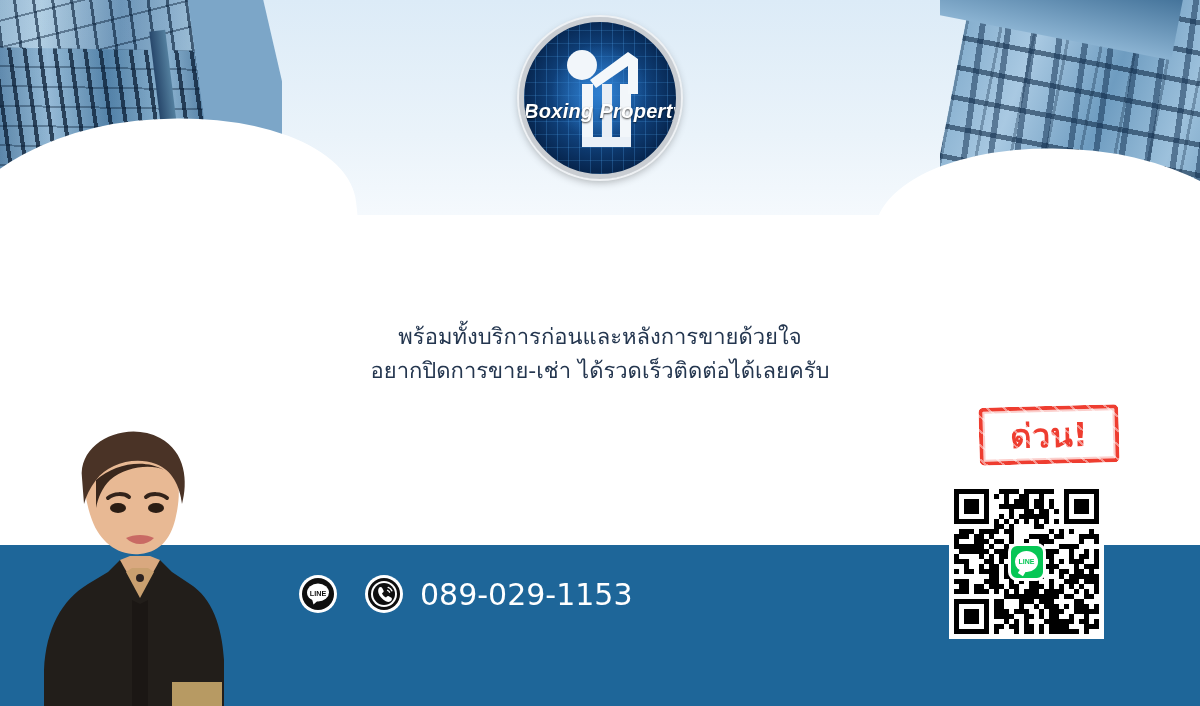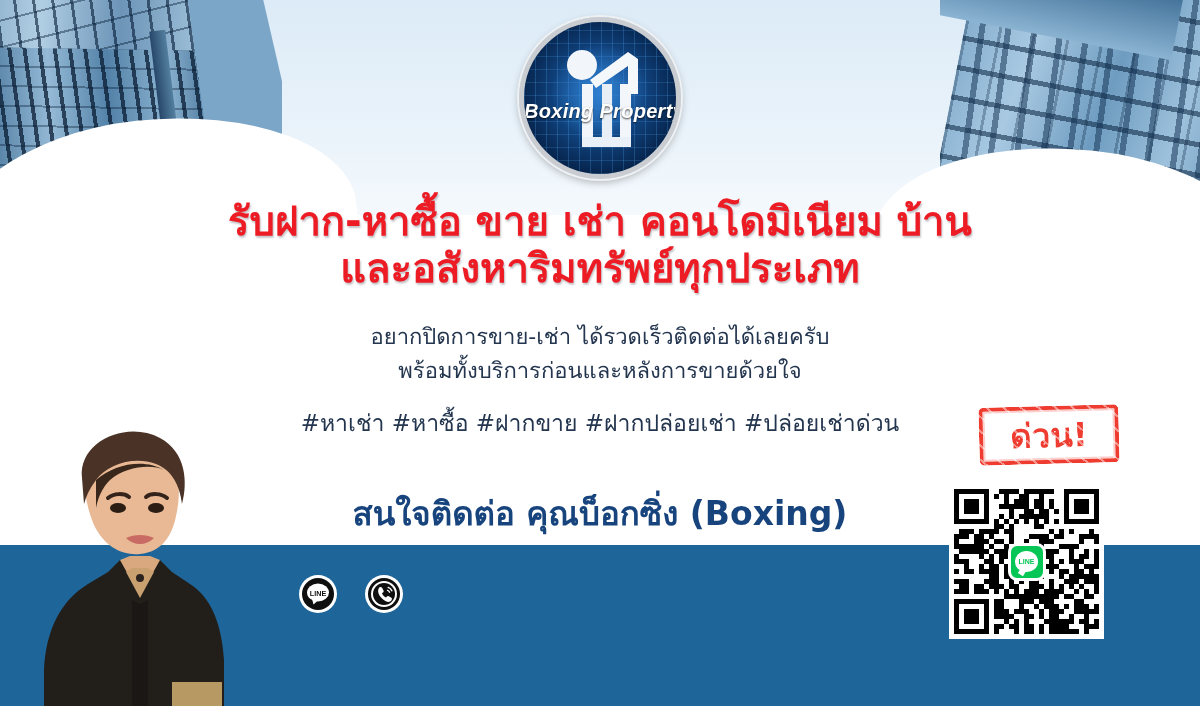--- a/index.html
+++ b/index.html
@@ -279,33 +279,27 @@
       <circle cx="58" cy="43" r="15" fill="#f2f6fa"></circle>
       <path d="M58 62 h11 v62 h-11 z" fill="#f2f6fa"></path>
       <path d="M78 62 h10 v62 h-10 z" fill="#e8eef5"></path>
       <path d="M96 62 h11 v62 h-11 z" fill="#f2f6fa"></path>
       <path d="M58 115 h49 v10 h-49 z" fill="#eaf0f7"></path>
       <path d="M66 58 L104 30 L114 37 L114 72 L104 72 L104 44 L72 66 z" fill="#f4f8fb"></path>
     </svg>
     <div class="wordmark">Boxing Property</div>
   </div>
 
-  <div class="headline">
-    <div>รับฝาก-หาซื้อ ขาย เช่า คอนโดมิเนียม บ้าน</div>
-    <div>และอสังหาริมทรัพย์ทุกประเภท</div>
+
+  <div class="subtext">
+    <div>พร้อมทั้งบริการก่อนและหลังการขายด้วยใจ</div>
+    <div>อยากปิดการขาย-เช่า ได้รวดเร็วติดต่อได้เลยครับ</div>
   </div>
 
-  <div class="subtext">
-    <div>อยากปิดการขาย-เช่า ได้รวดเร็วติดต่อได้เลยครับ</div>
-    <div>พร้อมทั้งบริการก่อนและหลังการขายด้วยใจ</div>
-  </div>
-
-  <div class="hashtags">#หาเช่า #หาซื้อ #ฝากขาย #ฝากปล่อยเช่า #ปล่อยเช่าด่วน</div>
-
-  <div class="contact-name">สนใจติดต่อ คุณบ็อกซิ่ง (Boxing)</div>
+
 
   <div class="stamp">
     <span>ด่วน!</span>
   </div>
 
   <div class="footer"></div>
 
   <div class="person">
     <svg width="235" height="286" viewBox="0 0 235 286">
       <path d="M62 54 C62 20 108 6 133 22 C158 38 160 70 154 96 C150 116 140 132 118 134 C96 136 78 122 70 100 C64 84 62 68 62 54 z" fill="#e8b994"></path>
@@ -336,20 +330,21 @@
     <span class="gap"></span>
     <svg class="ic" width="40" height="40" viewBox="0 0 40 40">
       <circle cx="20" cy="20" r="19" fill="#ffffff"></circle>
       <circle cx="20" cy="20" r="16" fill="#0f0f0f"></circle>
       <circle cx="20" cy="20" r="13" fill="#ffffff"></circle>
       <circle cx="20" cy="20" r="11" fill="#0f0f0f"></circle>
       <path d="M15.2 13.6 c1.3 -1 2.4 -0.6 3 0.5 l1.3 2.3 c0.4 0.8 0.2 1.5 -0.5 2 l-1 0.8 c0.5 1.7 2.2 3.6 4 4.4 l0.9 -1.1 c0.5 -0.6 1.2 -0.7 1.9 -0.3 l2.2 1.3 c1.1 0.7 1.3 1.8 0.4 3 c-1.2 1.6 -3.3 1.8 -5.6 0.7 c-3.2 -1.5 -6.3 -4.7 -7.3 -7.9 c-0.7 -2.3 -0.3 -4.3 0.7 -5.7 z" fill="#ffffff"></path>
       <path d="M24.2 13.4 a6 6 0 0 1 3.6 3.3" stroke="#ffffff" stroke-width="1.5" fill="none" stroke-linecap="round"></path>
       <path d="M23.6 16.3 a3.4 3.4 0 0 1 2 1.9" stroke="#ffffff" stroke-width="1.4" fill="none" stroke-linecap="round"></path>
     </svg>
+    <span class="txt">089-029-1153</span>
   </div>
 
 
   <div class="qr">
     <div class="qr-grid" id="qrGrid">
         <i></i>
         <i></i>
         <i></i>
         <i></i>
         <i></i>

